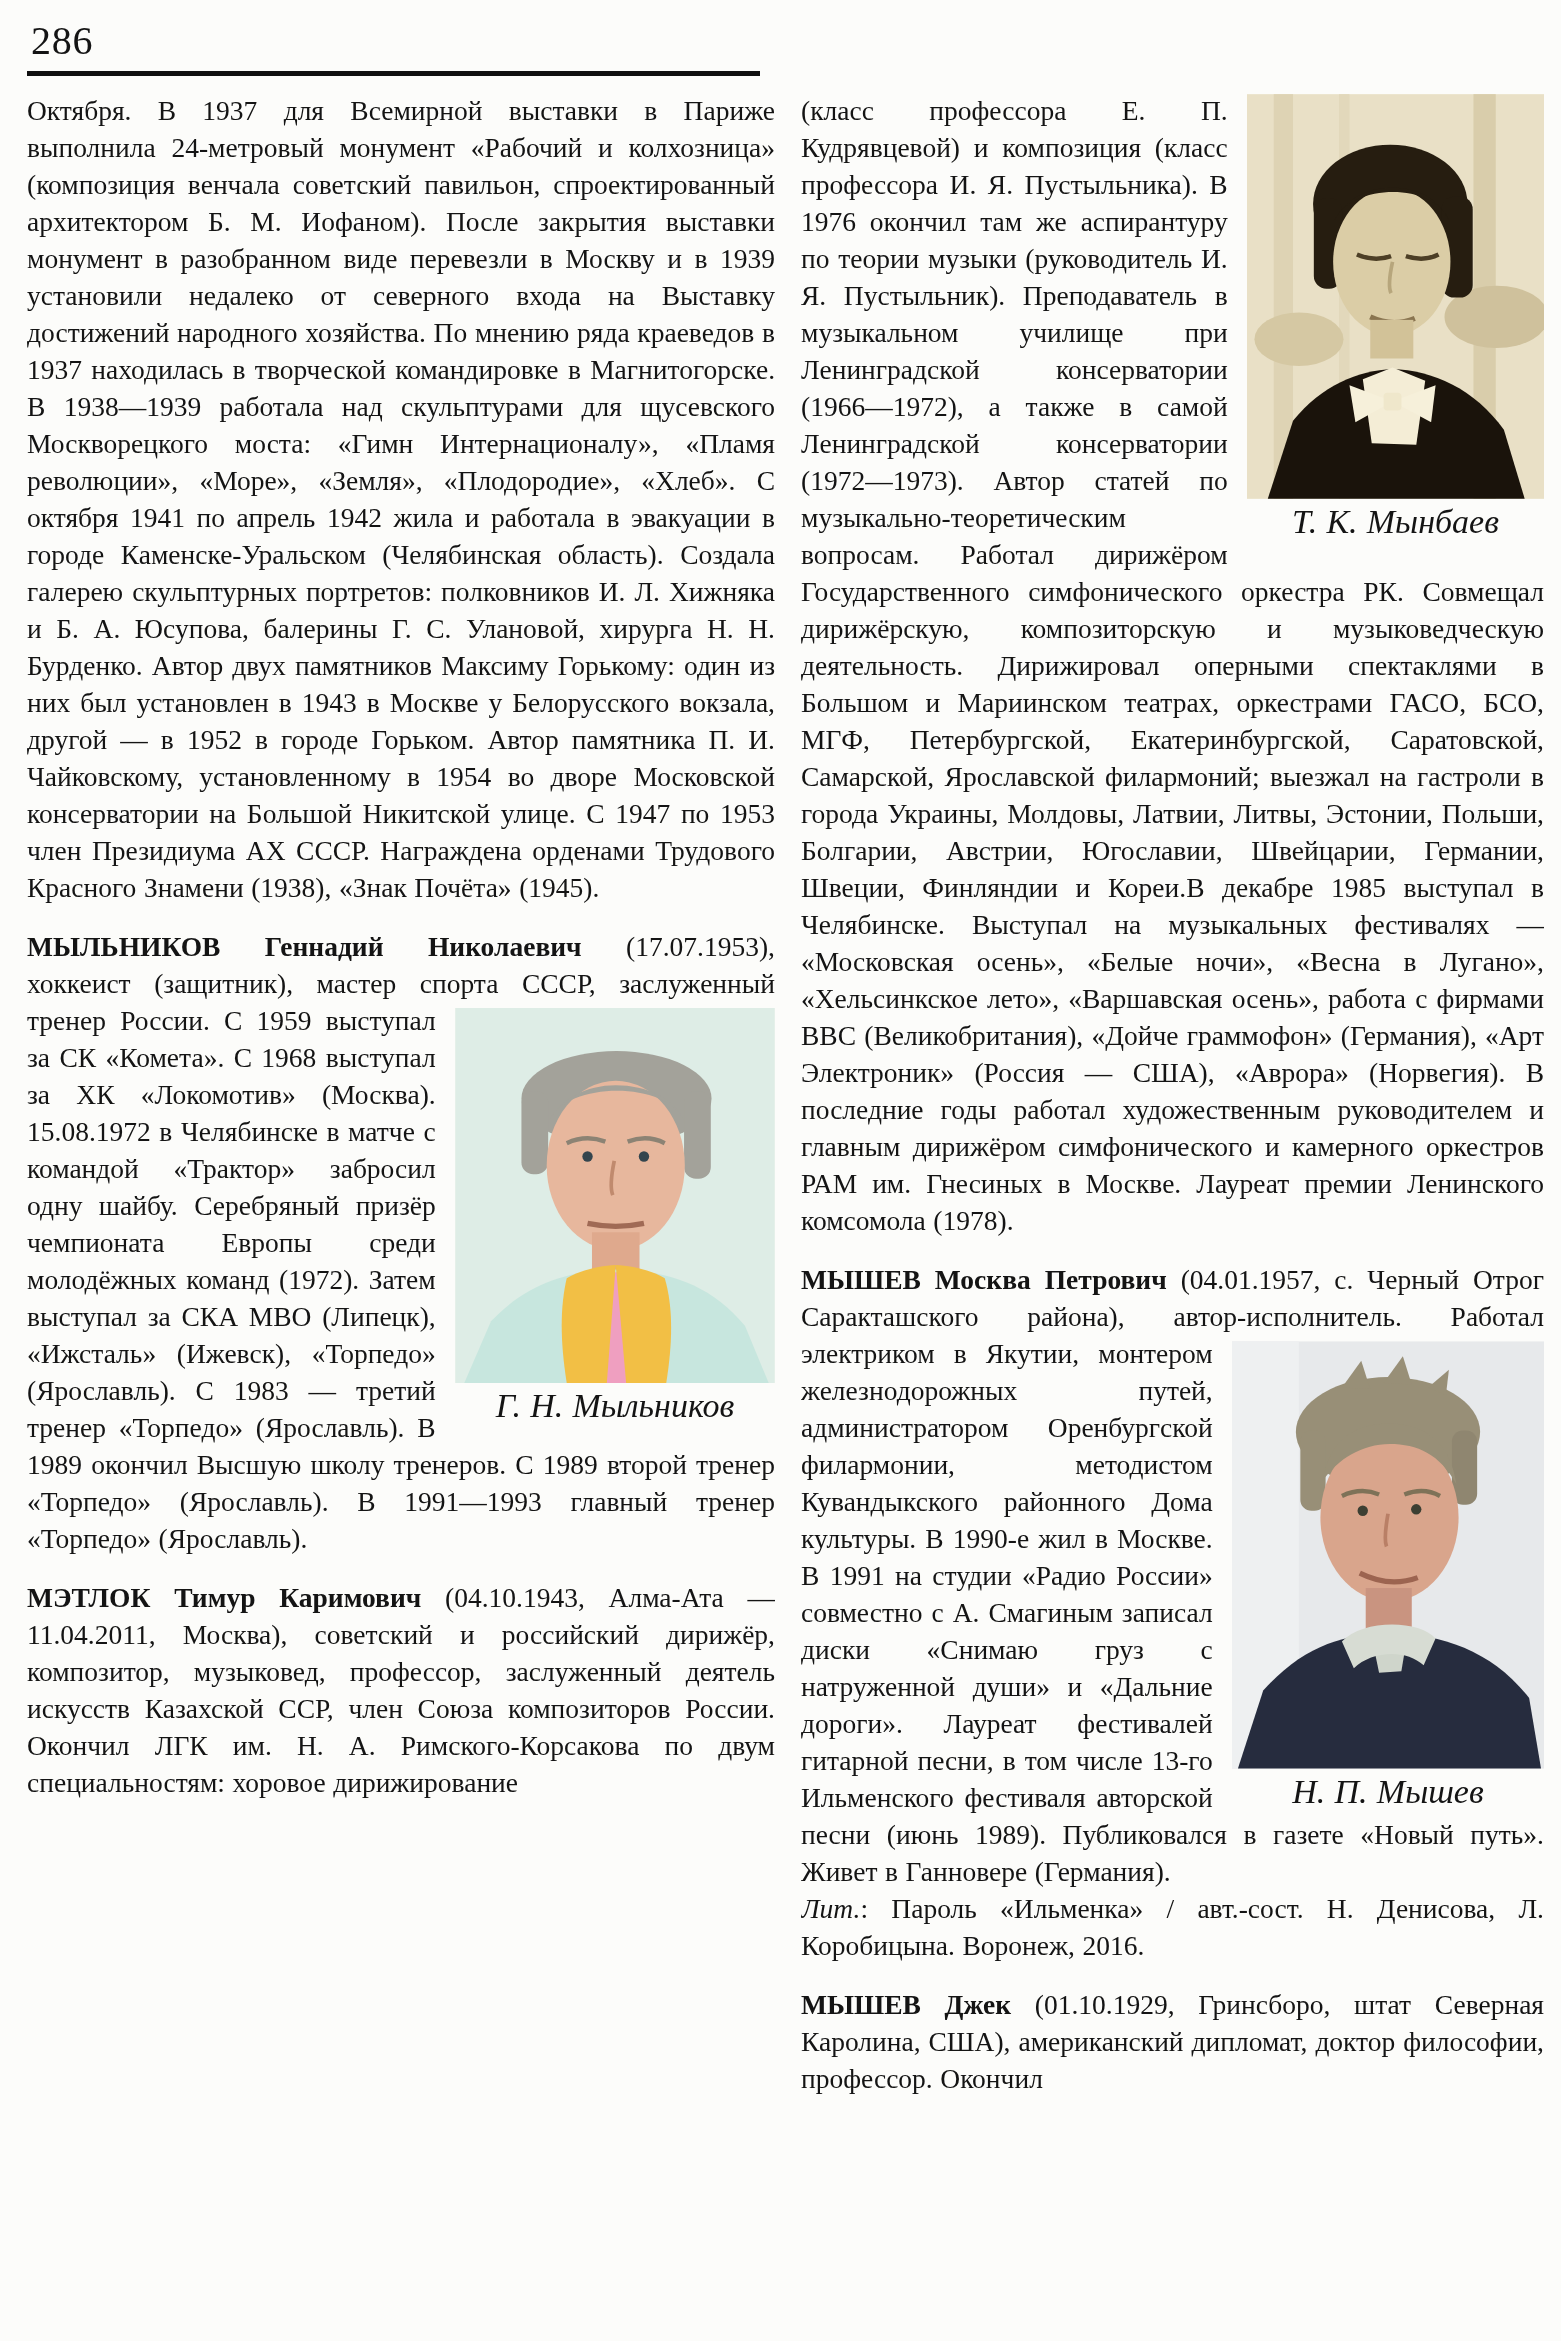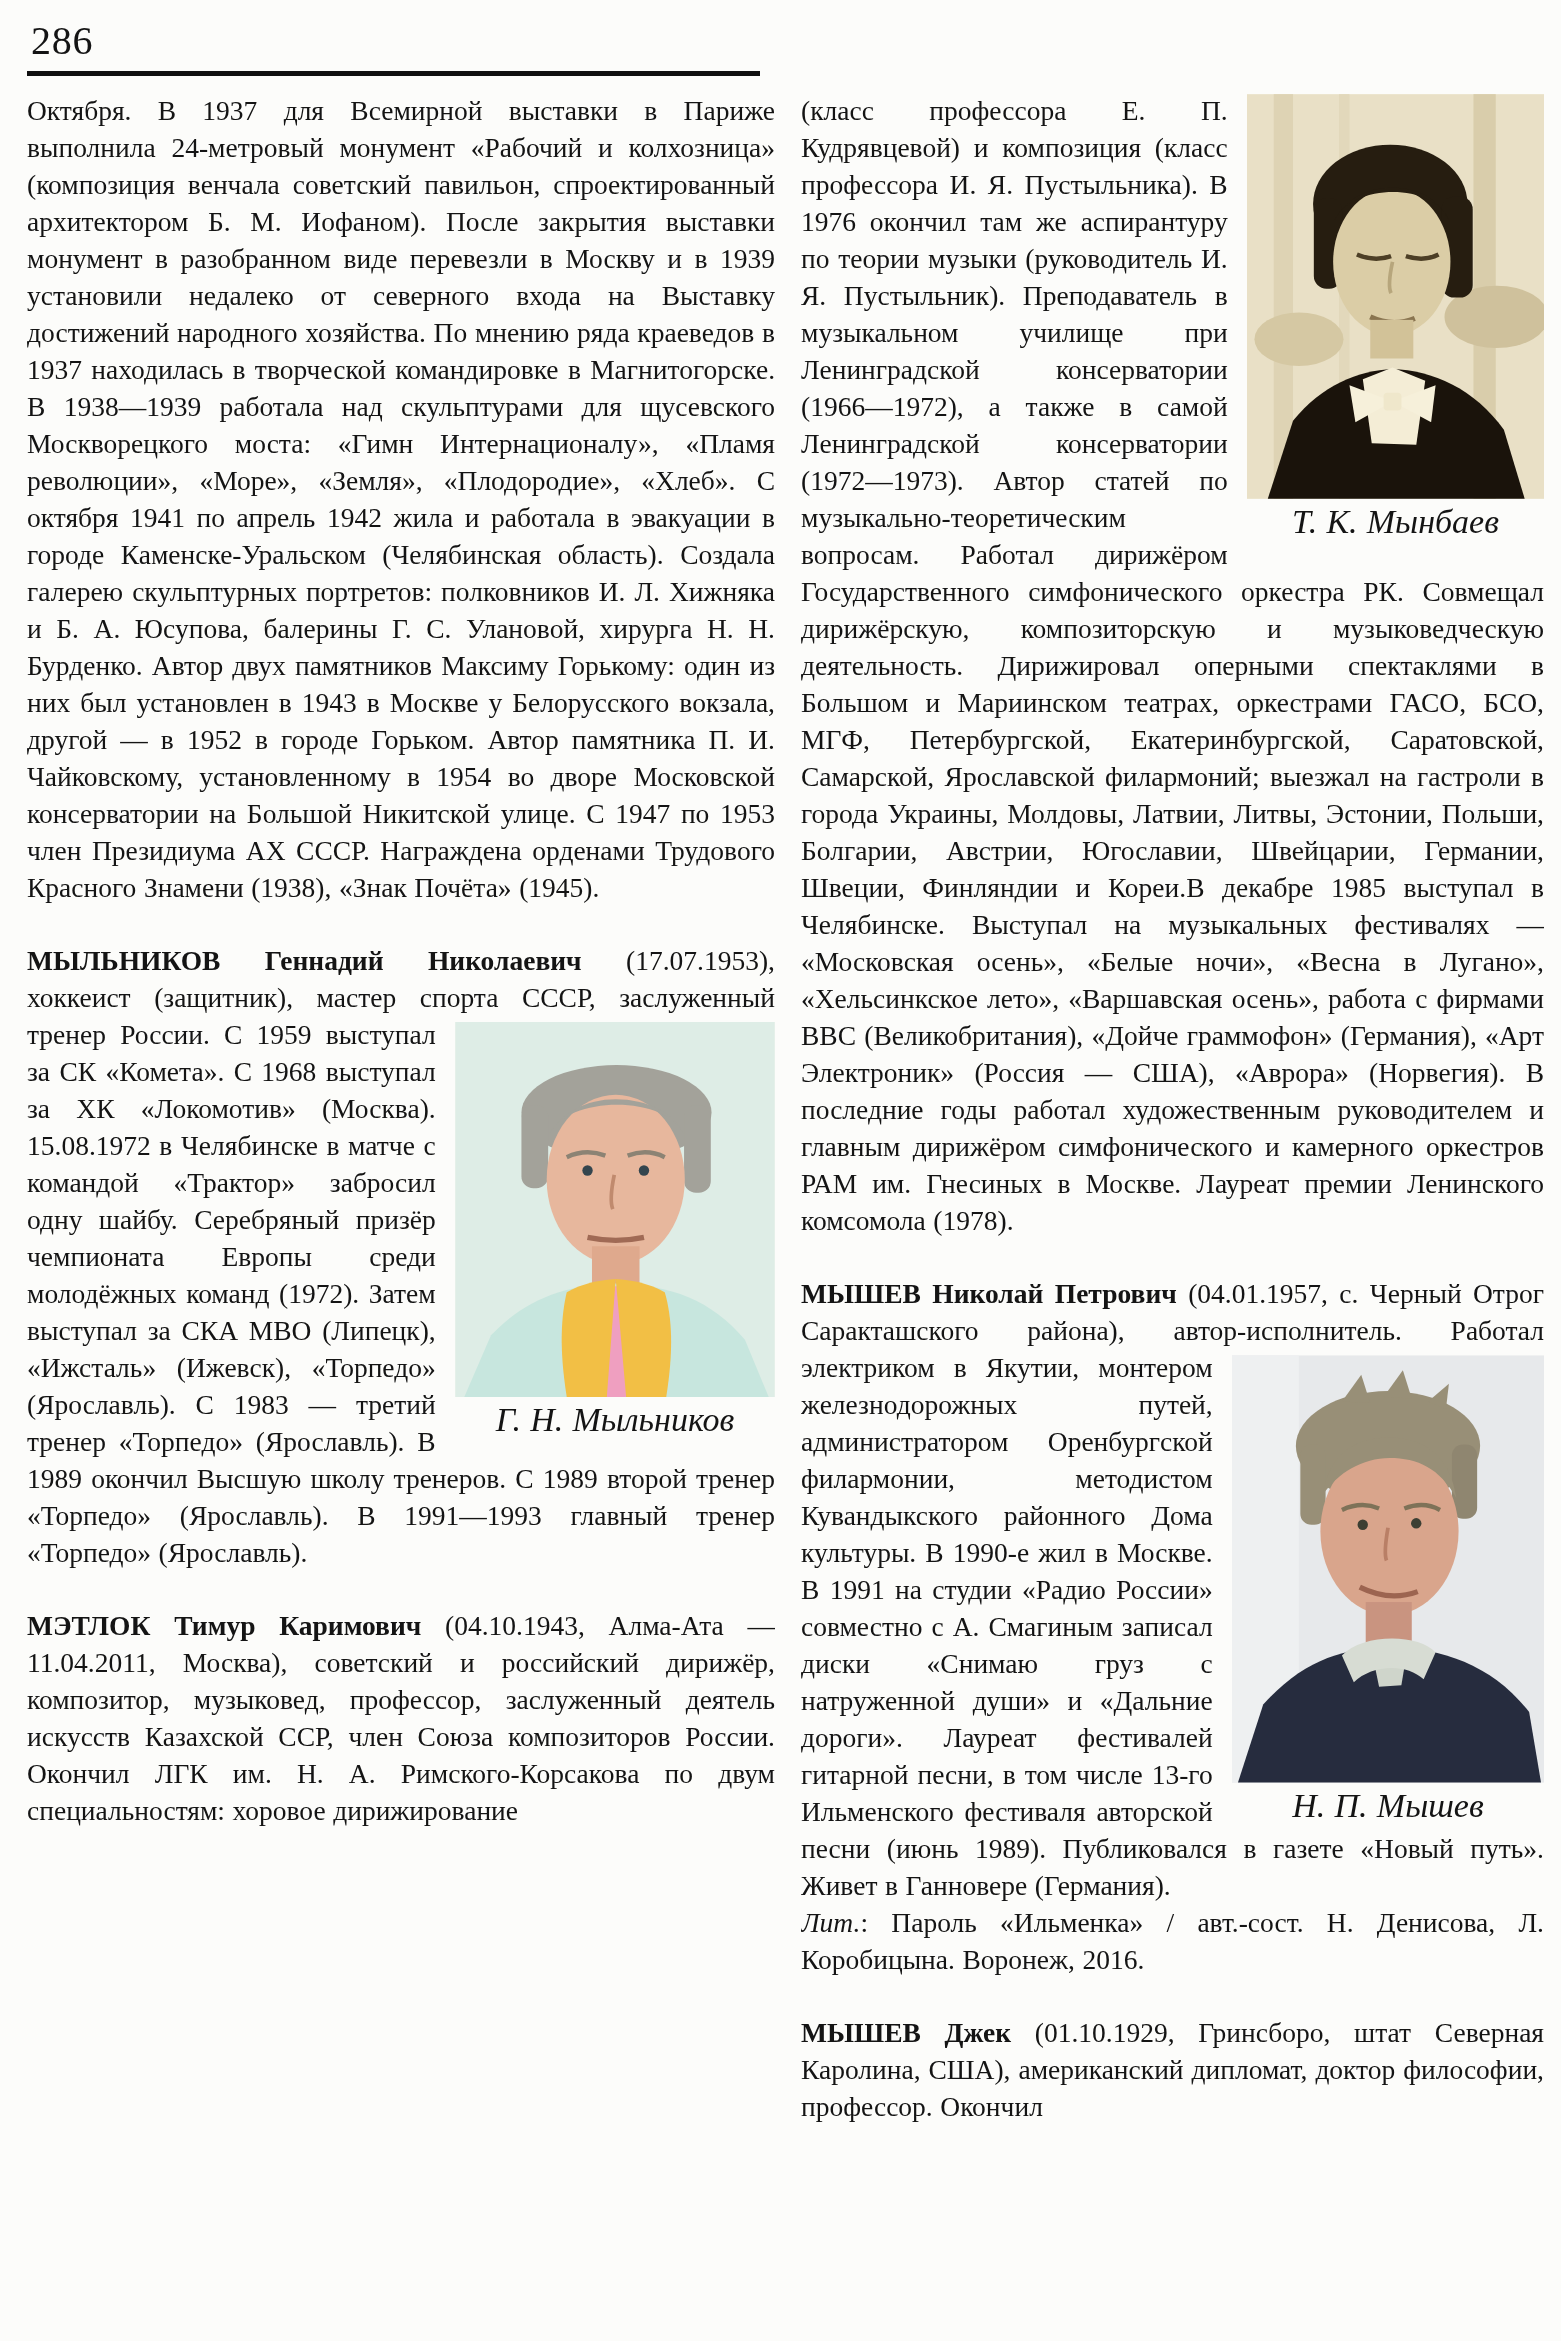--- a/index.html
+++ b/index.html
@@ -16,21 +16,21 @@
     position:absolute;left:27px;top:71px;width:733px;height:5.2px;background:#101010;
   }
   .col{
     position:absolute;top:92px;height:2233px;overflow:hidden;
     font-size:27.5px;line-height:37px;text-align:justify;
     hyphens:auto;-webkit-hyphens:auto;word-spacing:0.7px;
   }
   .col-left{left:27px;width:748px;}
   .col-right{left:801px;width:743px;}
   .para{margin:0 0 0 0;}
-  .article{margin-top:36px;}
+  .article{margin-top:22px;}
   .term{font-weight:bold;}
   .lit-label{font-style:italic;}
   .figure{float:right;margin:6px 0 4.5px 19.3px;display:block;}
   .figure svg{display:block;}
   .fig-caption{display:block;text-align:center;font-style:italic;
     font-size:34px;line-height:34px;margin-top:6px;}
 </style>
 </head>
 <body>
 
@@ -108,21 +108,21 @@
         <path d="M196 414 L254 392 L248 442 Z" fill="#f6f0da"></path>
         <rect x="184" y="402" width="24" height="24" rx="5" fill="#efe7cb"></rect>
       </svg>
       <span class="fig-caption">Т. К. Мынбаев</span>
     </span>
     <span>(класс профессора Е. П. Кудрявцевой) и композиция (класс профессора И. Я. Пустыльника). В 1976 окончил там же аспирантуру по теории музыки (руководитель И. Я. Пустыльник). Преподаватель в музыкальном училище при Ленинградской консерватории (1966—1972), а также в самой Ленинградской консерватории (1972—1973).</span>
     <span>Автор статей по музыкально-теоретическим вопросам. Работал дирижёром Государственного симфонического оркестра РК. Совмещал дирижёрскую, композиторскую и музыковедческую деятельность. Дирижировал оперными спектаклями в Большом и Мариинском театрах, оркестрами ГАСО, БСО, МГФ, Петербургской, Екатеринбургской, Саратовской, Самарской, Ярославской филармоний; выезжал на гастроли в города Украины, Молдовы, Латвии, Литвы, Эстонии, Польши, Болгарии, Австрии, Югославии, Швейцарии, Германии, Швеции, Финляндии и Кореи.В декабре 1985 выступал в Челябинске. Выступал на музыкальных фестивалях — «Московская осень», «Белые ночи», «Весна в Лугано», «Хельсинкское лето», «Варшавская осень», работа с фирмами BBC (Великобритания), «Дойче граммофон» (Германия), «Арт Электроник» (Россия — США), «Аврора» (Норвегия). В последние годы работал художественным руководителем и главным дирижёром симфонического и камерного оркестров РАМ им. Гнесиных в Москве. Лауреат премии Ленинского комсомола (1978).</span>
   </div>
 
   <div class="para article">
-    <b class="term">МЫШЕВ Николай Петрович</b>
+    <b class="term">МЫШЕВ Москва Петрович</b>
     <span>(04.01.1957, с. Черный Отрог Саракташского района), автор-исполнитель.</span>
     <span class="figure">
       <svg width="312" height="428" viewBox="0 0 420 575">
         <rect width="420" height="575" fill="#e7e9eb"></rect>
         <rect x="0" y="0" width="90" height="575" fill="#eef0f1"></rect>
         <ellipse cx="210" cy="122" rx="124" ry="74" fill="#988f77"></ellipse>
         <path d="M148 62 L174 26 L186 64 Z" fill="#988f77"></path>
         <path d="M204 56 L230 20 L242 58 Z" fill="#988f77"></path>
         <path d="M264 62 L292 38 L288 72 Z" fill="#988f77"></path>
         <rect x="92" y="120" width="34" height="108" rx="15" fill="#988f77"></rect>

